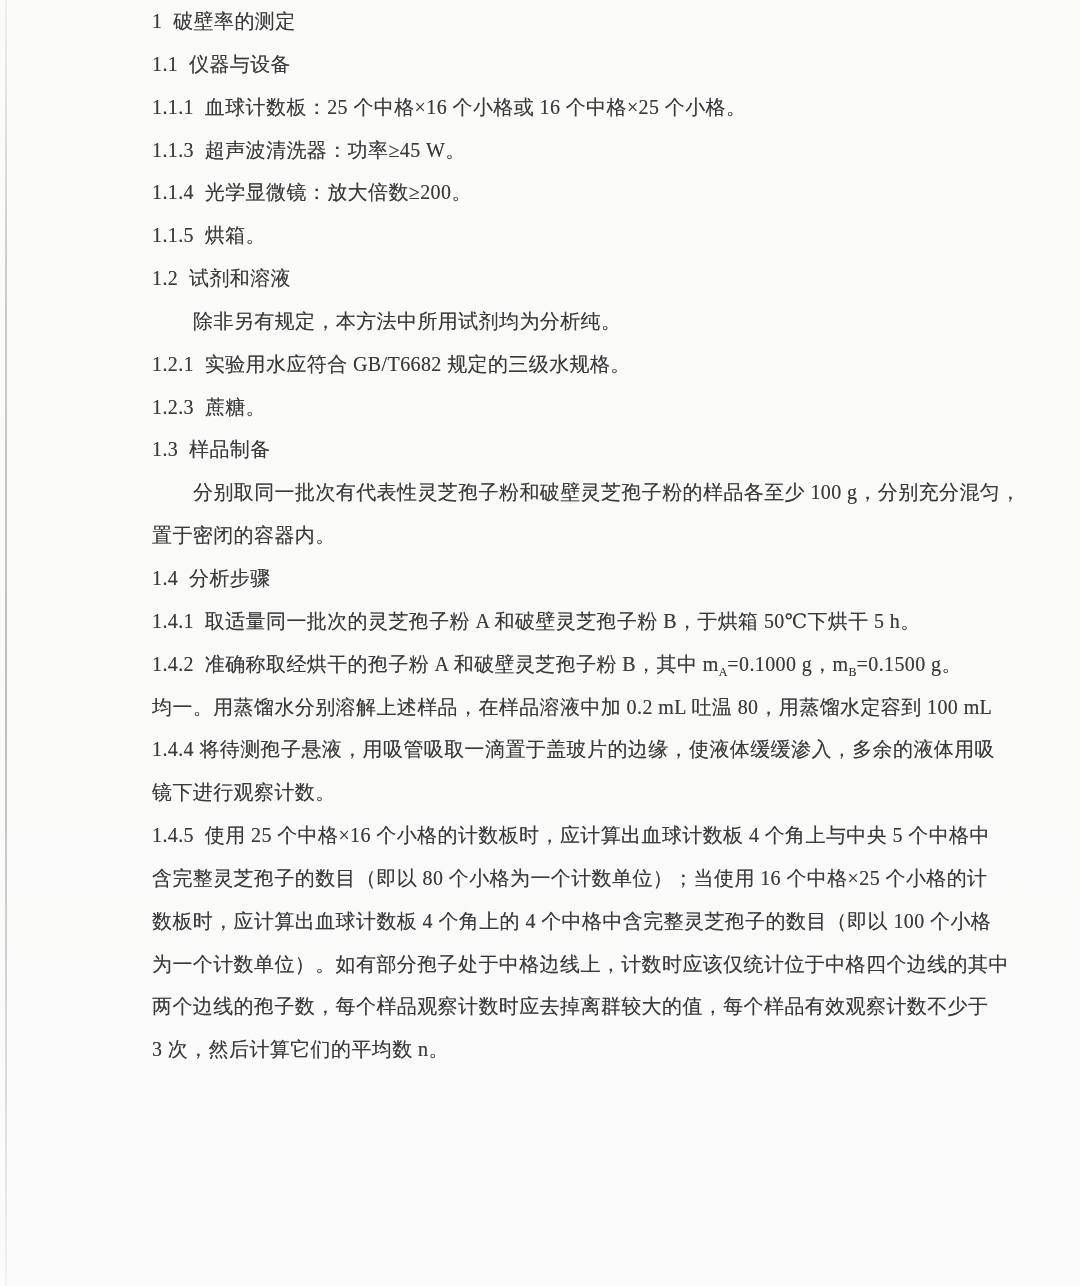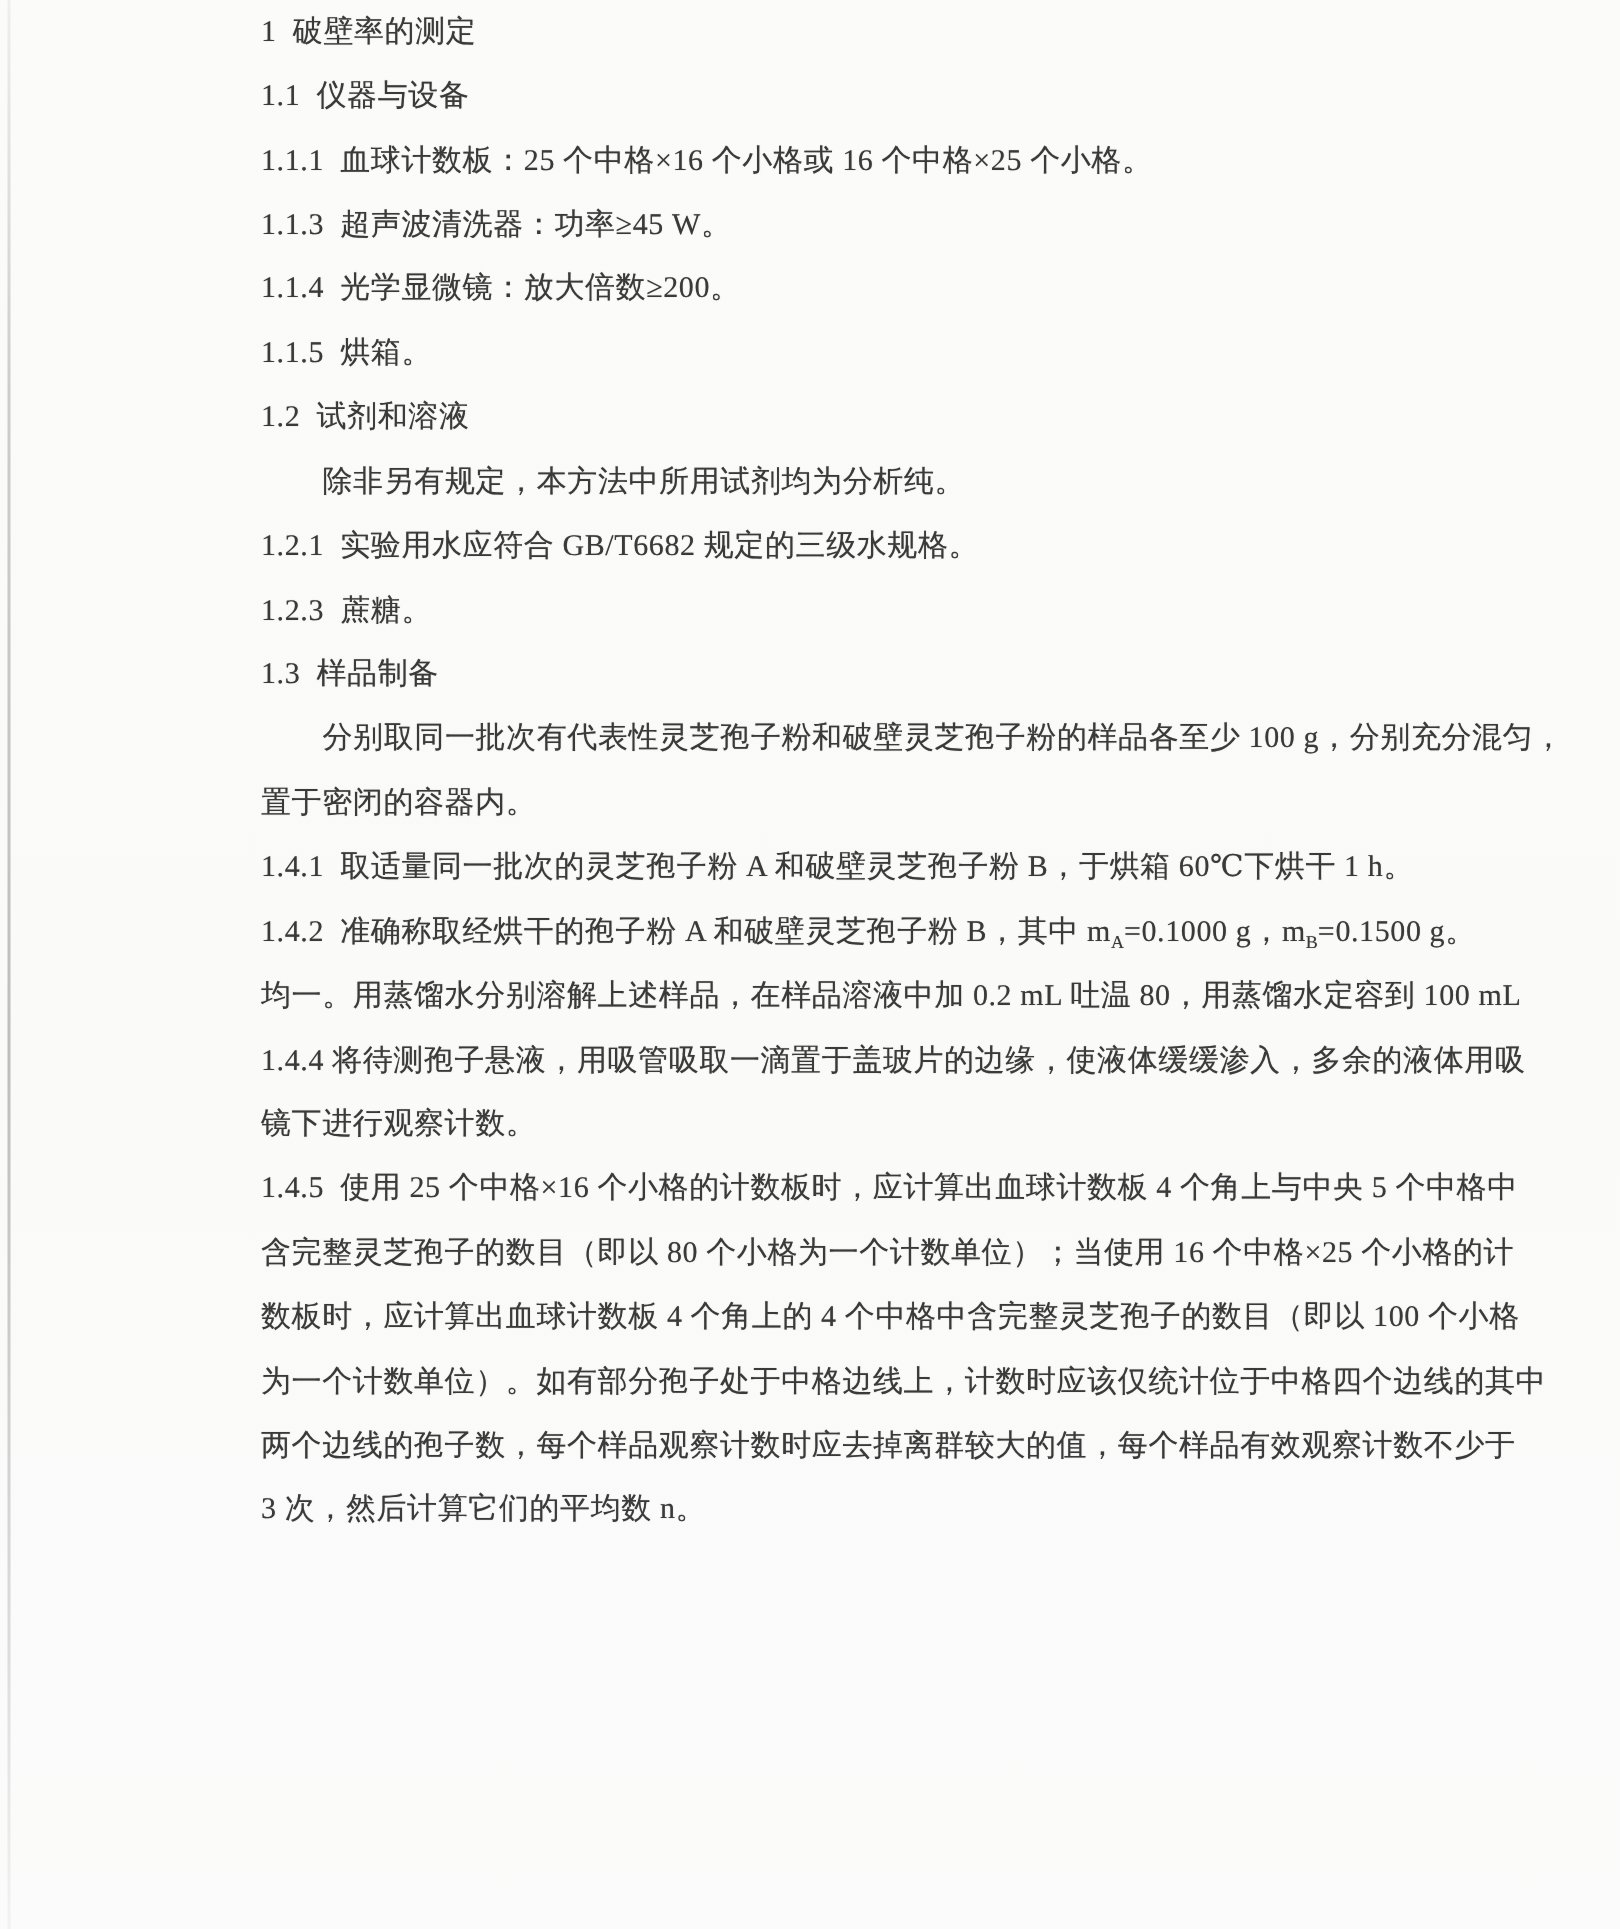--- a/index.html
+++ b/index.html
@@ -26,21 +26,21 @@
     height: 100%;
     background: linear-gradient(180deg,
       rgba(170,170,170,0.15) 0%,
       rgba(150,150,150,0.45) 20%,
       rgba(140,140,140,0.55) 55%,
       rgba(160,160,160,0.35) 85%,
       rgba(180,180,180,0.12) 100%);
   }
   .doc {
     position: absolute;
-    left: 174px;
+    left: 152px;
     top: 0;
     width: 800px;
   }
   .line {
     height: 42.85px;
     line-height: 42.85px;
     font-size: 20px;
     letter-spacing: 0.4px;
     white-space: pre;
     text-shadow: 0 0 0.6px rgba(58,58,58,0.55);
@@ -67,21 +67,22 @@
       <div class="line">1.1.3  超声波清洗器：功率≥45 W。</div>
       <div class="line">1.1.4  光学显微镜：放大倍数≥200。</div>
       <div class="line">1.1.5  烘箱。</div>
       <div class="line">1.2  试剂和溶液</div>
       <div class="line indent">除非另有规定，本方法中所用试剂均为分析纯。</div>
       <div class="line">1.2.1  实验用水应符合 GB/T6682 规定的三级水规格。</div>
       <div class="line">1.2.3  蔗糖。</div>
       <div class="line">1.3  样品制备</div>
       <div class="line indent">分别取同一批次有代表性灵芝孢子粉和破壁灵芝孢子粉的样品各至少 100 g，分别充分混匀，</div>
       <div class="line">置于密闭的容器内。</div>
-      <div class="line">1.4.1  取适量同一批次的灵芝孢子粉 A 和破壁灵芝孢子粉 B，于烘箱 60℃下烘干 1 h。</div>
+      <div class="line">1.4  分析步骤</div>
+      <div class="line">1.4.1  取适量同一批次的灵芝孢子粉 A 和破壁灵芝孢子粉 B，于烘箱 50℃下烘干 5 h。</div>
       <div class="line"><span>1.4.2  准确称取经烘干的孢子粉 A 和破壁灵芝孢子粉 B，其中 m</span><sub>A</sub><span>=0.1000 g，m</span><sub>B</sub><span>=0.1500 g。</span></div>
       <div class="line">均一。用蒸馏水分别溶解上述样品，在样品溶液中加 0.2 mL 吐温 80，用蒸馏水定容到 100 mL</div>
       <div class="line">1.4.4 将待测孢子悬液，用吸管吸取一滴置于盖玻片的边缘，使液体缓缓渗入，多余的液体用吸</div>
       <div class="line">镜下进行观察计数。</div>
       <div class="line">1.4.5  使用 25 个中格×16 个小格的计数板时，应计算出血球计数板 4 个角上与中央 5 个中格中</div>
       <div class="line">含完整灵芝孢子的数目（即以 80 个小格为一个计数单位）；当使用 16 个中格×25 个小格的计</div>
       <div class="line">数板时，应计算出血球计数板 4 个角上的 4 个中格中含完整灵芝孢子的数目（即以 100 个小格</div>
       <div class="line">为一个计数单位）。如有部分孢子处于中格边线上，计数时应该仅统计位于中格四个边线的其中</div>
       <div class="line">两个边线的孢子数，每个样品观察计数时应去掉离群较大的值，每个样品有效观察计数不少于</div>
       <div class="line">3 次，然后计算它们的平均数 n。</div>

